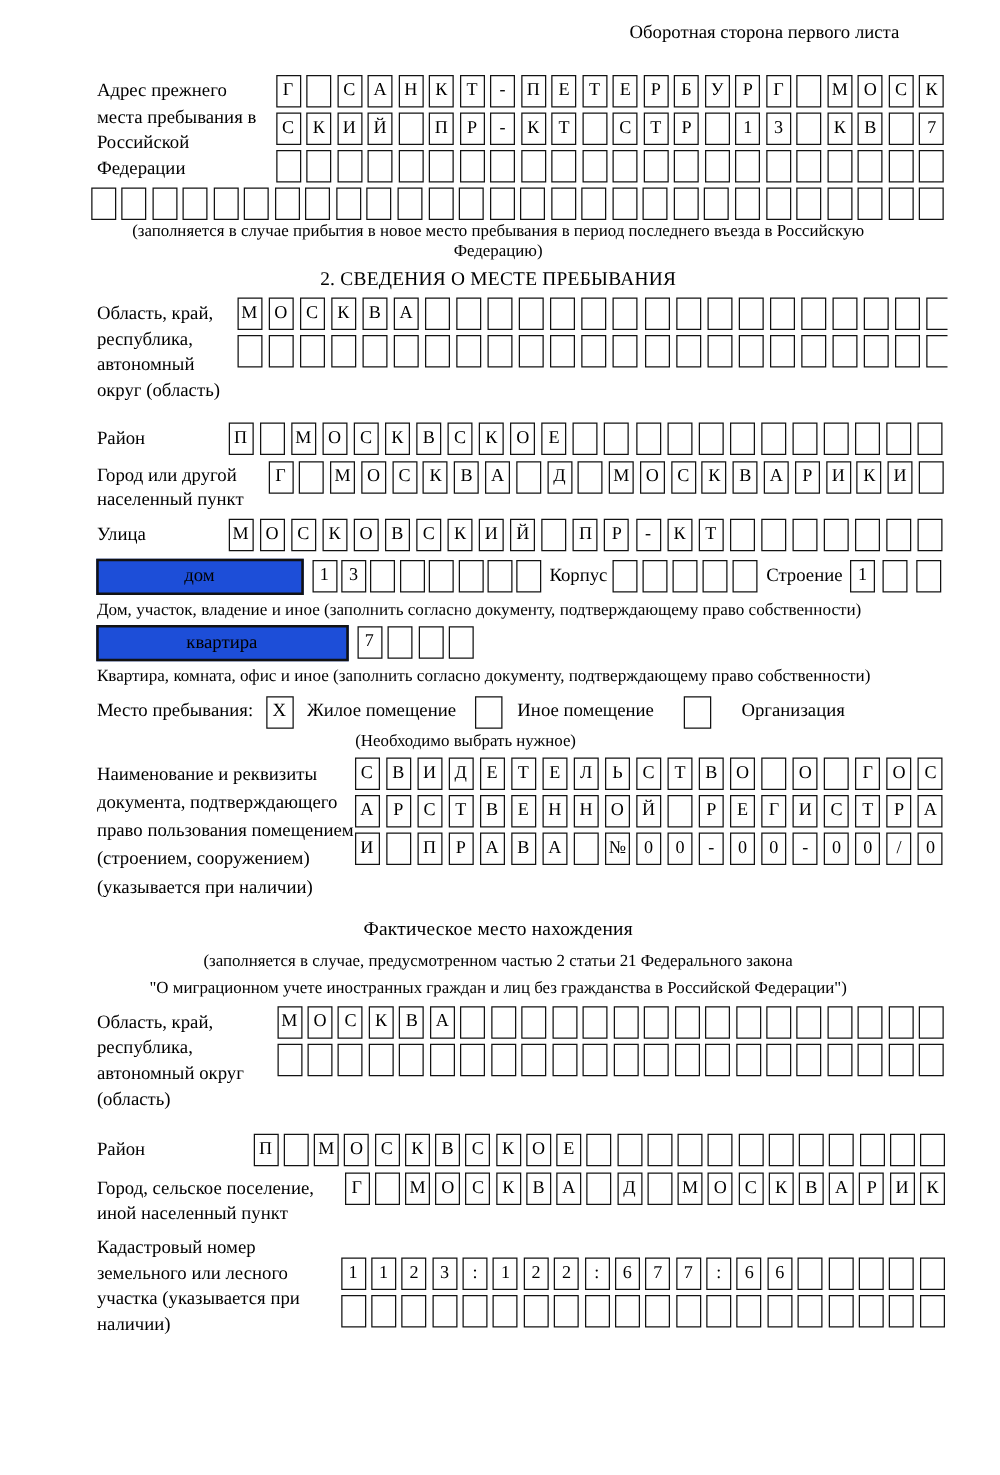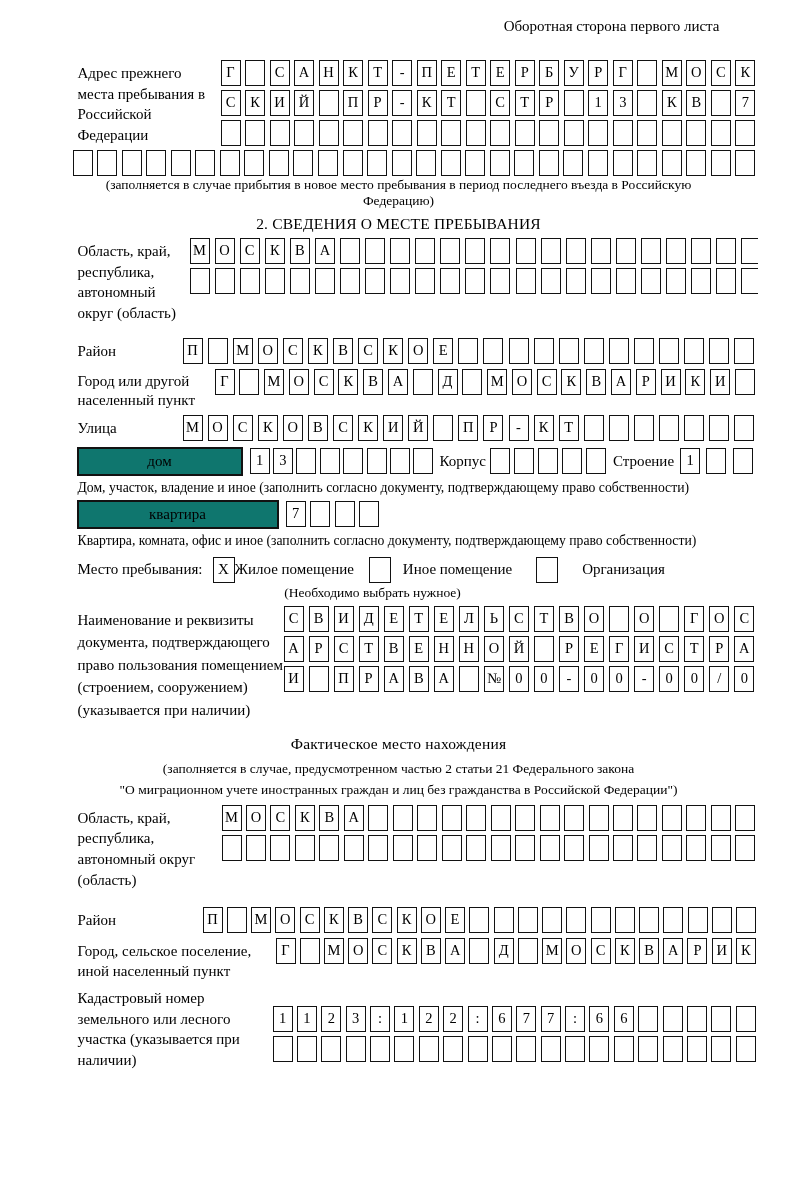--- a/index.html
+++ b/index.html
@@ -18,21 +18,21 @@
     box-sizing:border-box;flex:none;width:20px;height:26px;border:1.7px solid #121212;
     font-size:14.5px;line-height:23px;text-align:center;display:inline-block;background:#fff;
   }
   .w584{width:584px;} .w732{width:732px;} .w622{width:622px;} .w590{width:590px;}
   .w583{width:583px;} .w602{width:602px;} .w529{width:529px;} .w532{width:532px;} .w521{width:521px;}
   .caption{font-size:13.5px;text-align:center;}
   .caption-left{font-size:13.7px;text-align:left;}
   .sec-title{font-size:15.5px;font-weight:normal;text-align:center;letter-spacing:.2px;}
   .widebox{
     box-sizing:border-box;height:29px;border:2px solid #121212;display:flex;align-items:center;
-    justify-content:center;font-size:15px;background:#0f766e;flex:none;
+    justify-content:center;font-size:15px;background:#1d4ed8;flex:none;
   }
   .inline-label{font-size:15px;padding-top:4px;flex:none;}
   .chkbox{
     box-sizing:border-box;flex:none;width:22px;height:26px;border:1.8px solid #121212;
     font-size:15px;line-height:23px;text-align:center;background:#fff;
   }
   .confirm-wrap{position:absolute;left:399px;top:907px;width:363px;}
   .confirm-box{box-sizing:border-box;width:363px;height:173px;border:2px solid #121212;background:#fff;}
   .confirm-note{width:446px;margin-left:-41px;margin-top:8px;font-size:14.3px;line-height:1.35;text-align:center;}
 </style>
@@ -352,21 +352,21 @@
           <span class="cell"></span>
           <span class="cell"></span>
           <span class="cell"></span>
         </div>
     </div>
     <div class="caption-left" style="margin-top:4px">Квартира, комната, офис и иное (заполнить согласно документу, подтверждающему право собственности)</div>
 
     <div class="frow" style="margin-top:8px;align-items:center">
       <div class="inline-label" style="padding-top:0">Место пребывания:</div>
       <div class="chkbox" style="margin-left:10px">X</div>
-      <div class="inline-label" style="padding-top:0">Жилое помещение</div>
+      <div class="inline-label" style="margin-left:11px;padding-top:0">Жилое помещение</div>
       <div class="chkbox" style="margin-left:15px"></div>
       <div class="inline-label" style="margin-left:12px;padding-top:0">Иное помещение</div>
       <div class="chkbox" style="margin-left:24px"></div>
       <div class="inline-label" style="margin-left:24px;padding-top:0">Организация</div>
     </div>
     <div class="caption" style="width:590px;margin-top:2px">(Необходимо выбрать нужное)</div>
 
     <div class="frow" style="margin-top:5px">
       <div class="flabel" style="width:206px;line-height:1.5">Наименование и реквизиты документа, подтверждающего право пользования помещением (строением, сооружением) (указывается при наличии)</div>
       <div class="cellrows">

